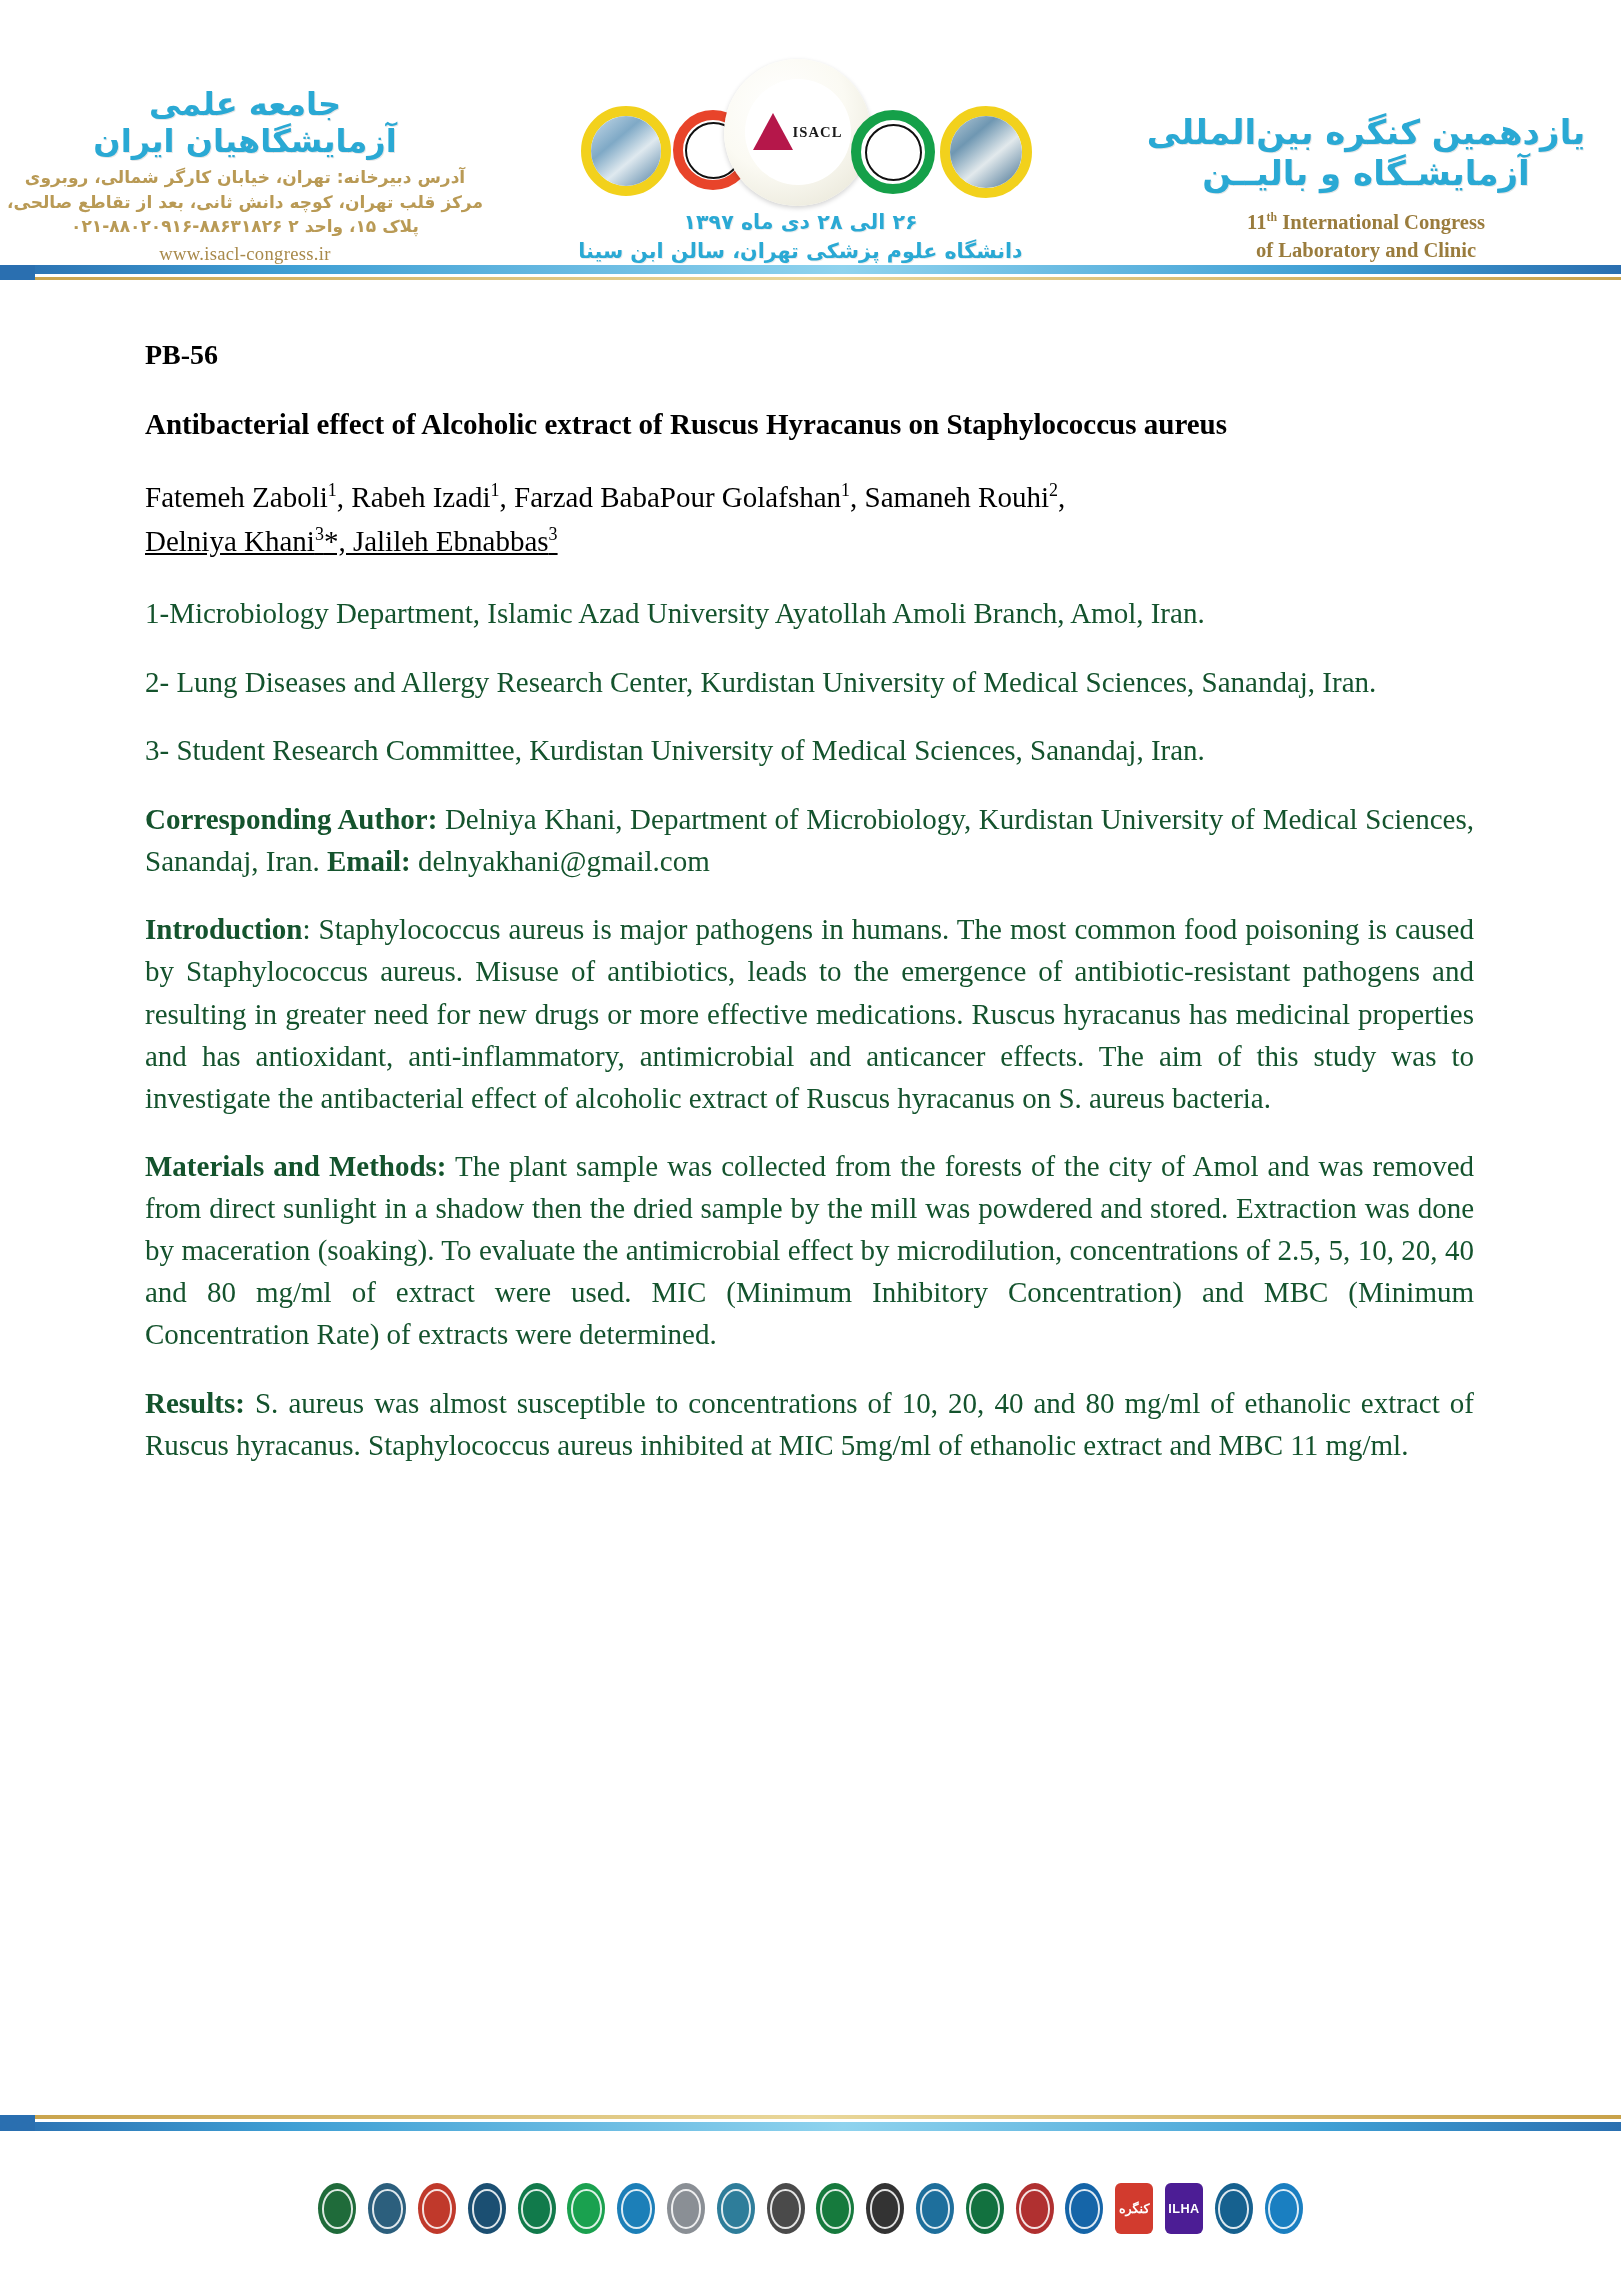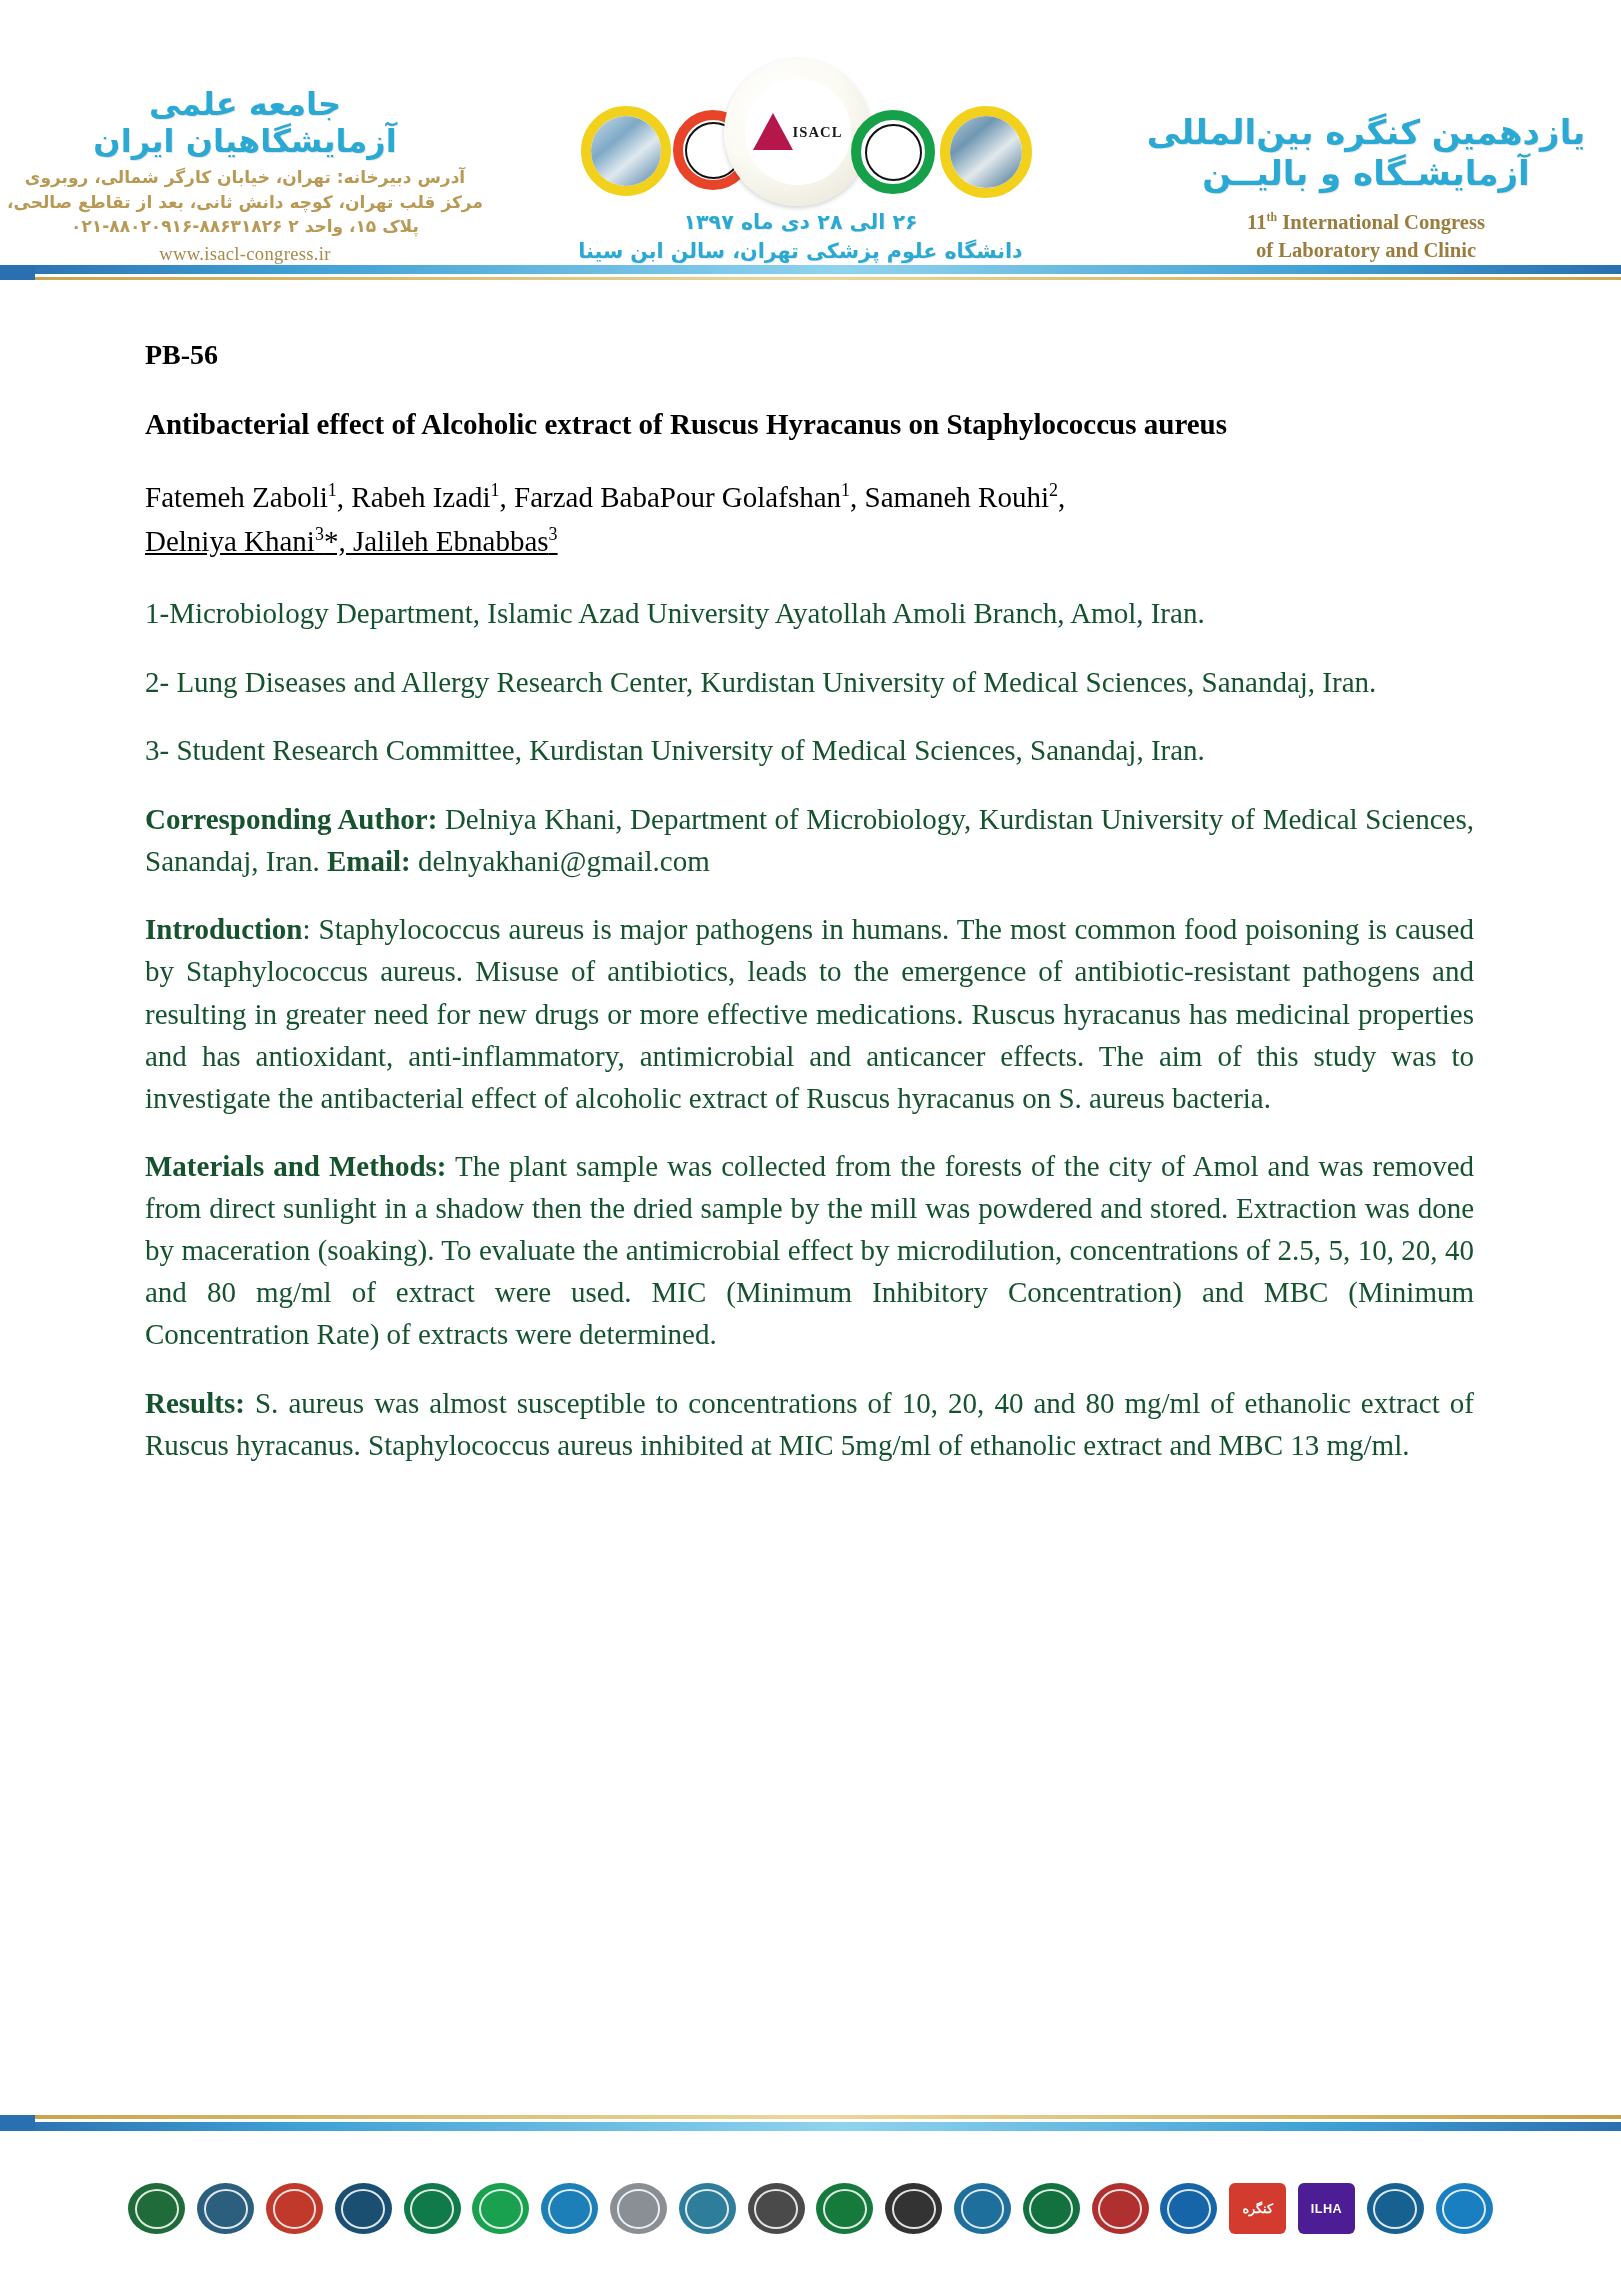--- a/index.html
+++ b/index.html
@@ -258,21 +258,21 @@
   .ftr-logos {
     height: 137px;
     display: flex;
     align-items: center;
     justify-content: center;
     gap: 11.8px;
     padding: 9.8px 59px 15.7px 59px;
     background: #ffffff;
   }
   .flogo {
-    width: 57px; height: 51px;
+    width: 38px; height: 51px;
     border-radius: 50%;
     display: flex; align-items: center; justify-content: center;
     font-family: "DejaVu Sans", sans-serif;
     font-size: 8.8px;
     color: #ffffff;
     overflow: hidden;
     flex: 0 0 auto;
   }
   .flogo.sq { border-radius: 5.9px; }
   .flogo-inner {
@@ -368,21 +368,21 @@
   <p class="para just-last">1-Microbiology Department, Islamic Azad University Ayatollah Amoli Branch, Amol, Iran.</p>
   <p class="para just-last">2- Lung Diseases and Allergy Research Center, Kurdistan University of Medical Sciences, Sanandaj, Iran.</p>
   <p class="para just-last">3- Student Research Committee, Kurdistan University of Medical Sciences, Sanandaj, Iran.</p>
 
   <p class="para just-last"><span class="b">Corresponding Author:</span><span> Delniya Khani, Department of Microbiology, Kurdistan University of Medical Sciences, Sanandaj, Iran. </span><span class="b">Email:</span><span> delnyakhani@gmail.com</span></p>
 
   <p class="para just-last"><span class="b">Introduction</span><span>: Staphylococcus aureus is major pathogens in humans. The most common food poisoning is caused by Staphylococcus aureus. Misuse of antibiotics, leads to the emergence of antibiotic-resistant pathogens and resulting in greater need for new drugs or more effective medications. Ruscus hyracanus has medicinal properties and has antioxidant, anti-inflammatory, antimicrobial and anticancer effects. The aim of this study was to investigate the antibacterial effect of alcoholic extract of Ruscus hyracanus on S. aureus bacteria.</span></p>
 
   <p class="para just-last"><span class="b">Materials and Methods:</span><span> The plant sample was collected from the forests of the city of Amol and was removed from direct sunlight in a shadow then the dried sample by the mill was powdered and stored. Extraction was done by maceration (soaking). To evaluate the antimicrobial effect by microdilution, concentrations of 2.5, 5, 10, 20, 40 and 80 mg/ml of extract were used. MIC (Minimum Inhibitory Concentration) and MBC (Minimum Concentration Rate) of extracts were determined.</span></p>
 
-  <p class="para just-last"><span class="b">Results:</span><span> S. aureus was almost susceptible to concentrations of 10, 20, 40 and 80 mg/ml of ethanolic extract of Ruscus hyracanus. Staphylococcus aureus inhibited at MIC 5mg/ml of ethanolic extract and MBC 13 mg/ml.</span></p>
+  <p class="para just-last"><span class="b">Results:</span><span> S. aureus was almost susceptible to concentrations of 10, 20, 40 and 80 mg/ml of ethanolic extract of Ruscus hyracanus. Staphylococcus aureus inhibited at MIC 5mg/ml of ethanolic extract and MBC 11 mg/ml.</span></p>
 
 </div>
 
 <div class="footer">
   <div class="ftr-rule-gold"></div>
   <div class="ftr-rule-blue">
     <div class="ftr-tab-left"></div>
   </div>
   <div class="ftr-logos" id="footer-logos">
       <div class="flogo" style="background: rgb(31, 107, 58);">

